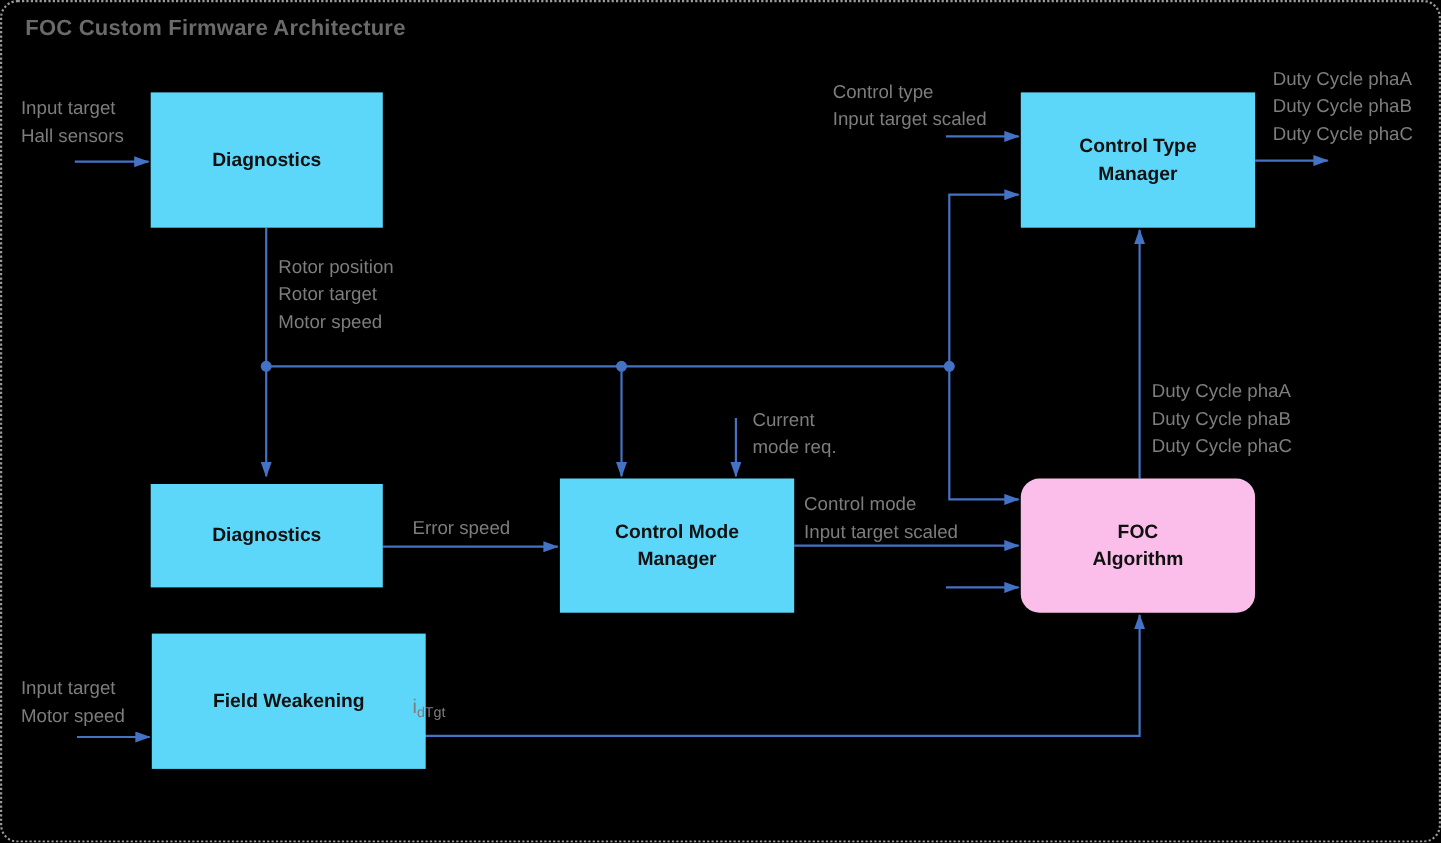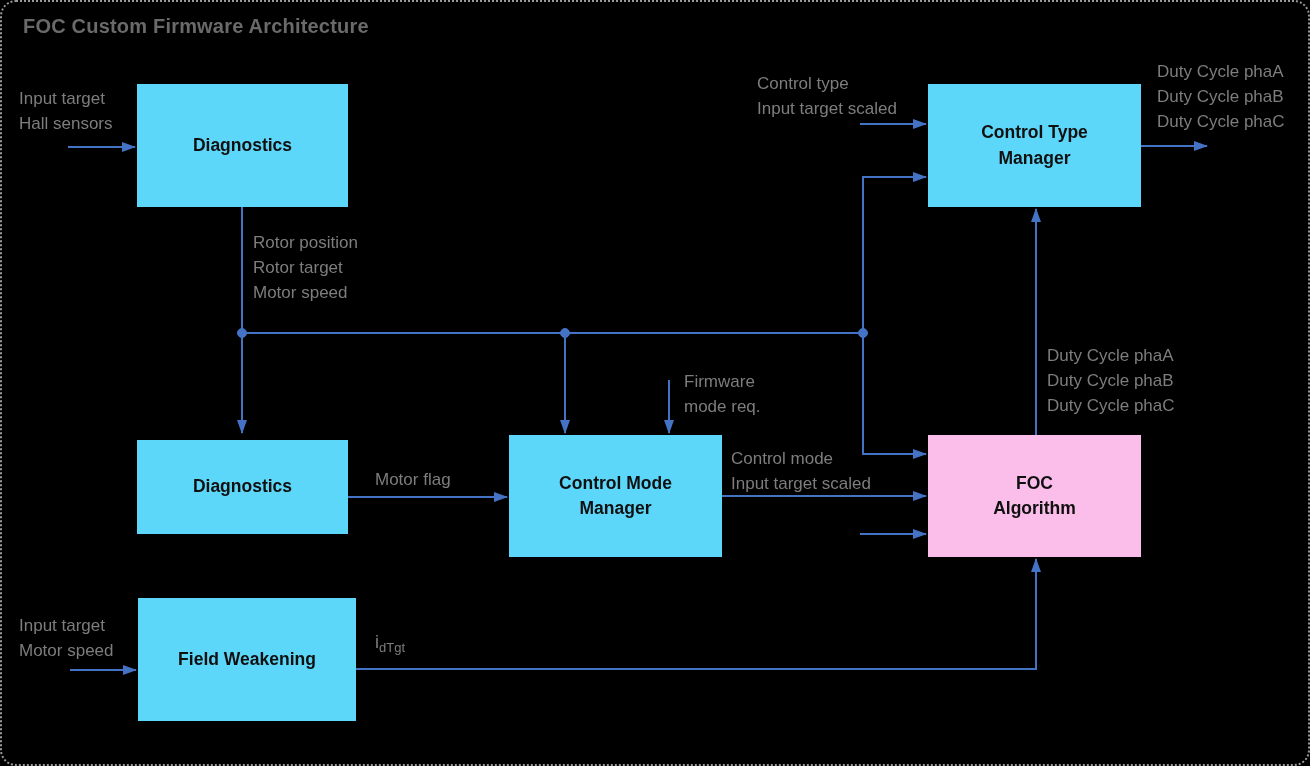--- a/index.html
+++ b/index.html
@@ -24,21 +24,21 @@
   .edges{position:absolute;left:0;top:0;width:1310px;height:766px;pointer-events:none;}
   .block{
     position:absolute;
     display:flex;align-items:center;justify-content:center;
     text-align:center;
     font-weight:bold;font-size:17.5px;line-height:1.45;
     color:var(--blocktext,#101010);
     white-space:pre-line;
   }
   .cyan{background:var(--cyan,#5dd7f9);}
-  .pink{background:var(--pink,#fbbde9);}
+  .pink{background:var(--pink,#fbbde9);border-radius:17px;}
   .lbl{
     position:absolute;
     color:var(--gray,#7d7d7d);
     font-size:17px;line-height:25px;
     white-space:pre-line;
   }
   .idbase{font-size:18px;}
   .idsub{font-size:13px;vertical-align:-4px;margin-top:26px;}
 </style>
 </head>
@@ -79,37 +79,37 @@
   </svg>
 
   <div class="block cyan" style="left:135px;top:82px;width:211px;height:123px">Diagnostics</div>
   <div class="block cyan" style="left:926px;top:82px;width:213px;height:123px">Control Type
 Manager</div>
   <div class="block cyan" style="left:135px;top:438px;width:211px;height:94px">Diagnostics</div>
   <div class="block cyan" style="left:507px;top:433px;width:213px;height:122px">Control Mode
 Manager</div>
   <div class="block pink" style="left:926px;top:433px;width:213px;height:122px">FOC
 Algorithm</div>
-  <div class="block cyan" style="left:136px;top:596px;width:218px;height:123px">Field Weakening</div>
+  <div class="block cyan" style="left:136px;top:574px;width:249px;height:123px">Field Weakening</div>
 
   <div class="lbl" style="left:17px;top:84px">Input target
 Hall sensors</div>
   <div class="lbl" style="left:755px;top:69px">Control type
 Input target scaled</div>
   <div class="lbl" style="left:1155px;top:57px">Duty Cycle phaA
 Duty Cycle phaB
 Duty Cycle phaC</div>
   <div class="lbl" style="left:251px;top:228px">Rotor position
 Rotor target
 Motor speed</div>
-  <div class="lbl" style="left:682px;top:367px">Firmware
+  <div class="lbl" style="left:682px;top:367px">Current
 mode req.</div>
   <div class="lbl" style="left:1045px;top:341px">Duty Cycle phaA
 Duty Cycle phaB
 Duty Cycle phaC</div>
-  <div class="lbl" style="left:373px;top:465px">Motor flag</div>
+  <div class="lbl" style="left:373px;top:465px">Error speed</div>
   <div class="lbl" style="left:729px;top:444px">Control mode
 Input target scaled</div>
   <div class="lbl" style="left:17px;top:611px">Input target
 Motor speed</div>
   <div class="lbl" style="left:373px;top:628px"><span class="idbase">i</span><span class="idsub">dTgt</span></div>
 
 </div>
 
 </body></html>

